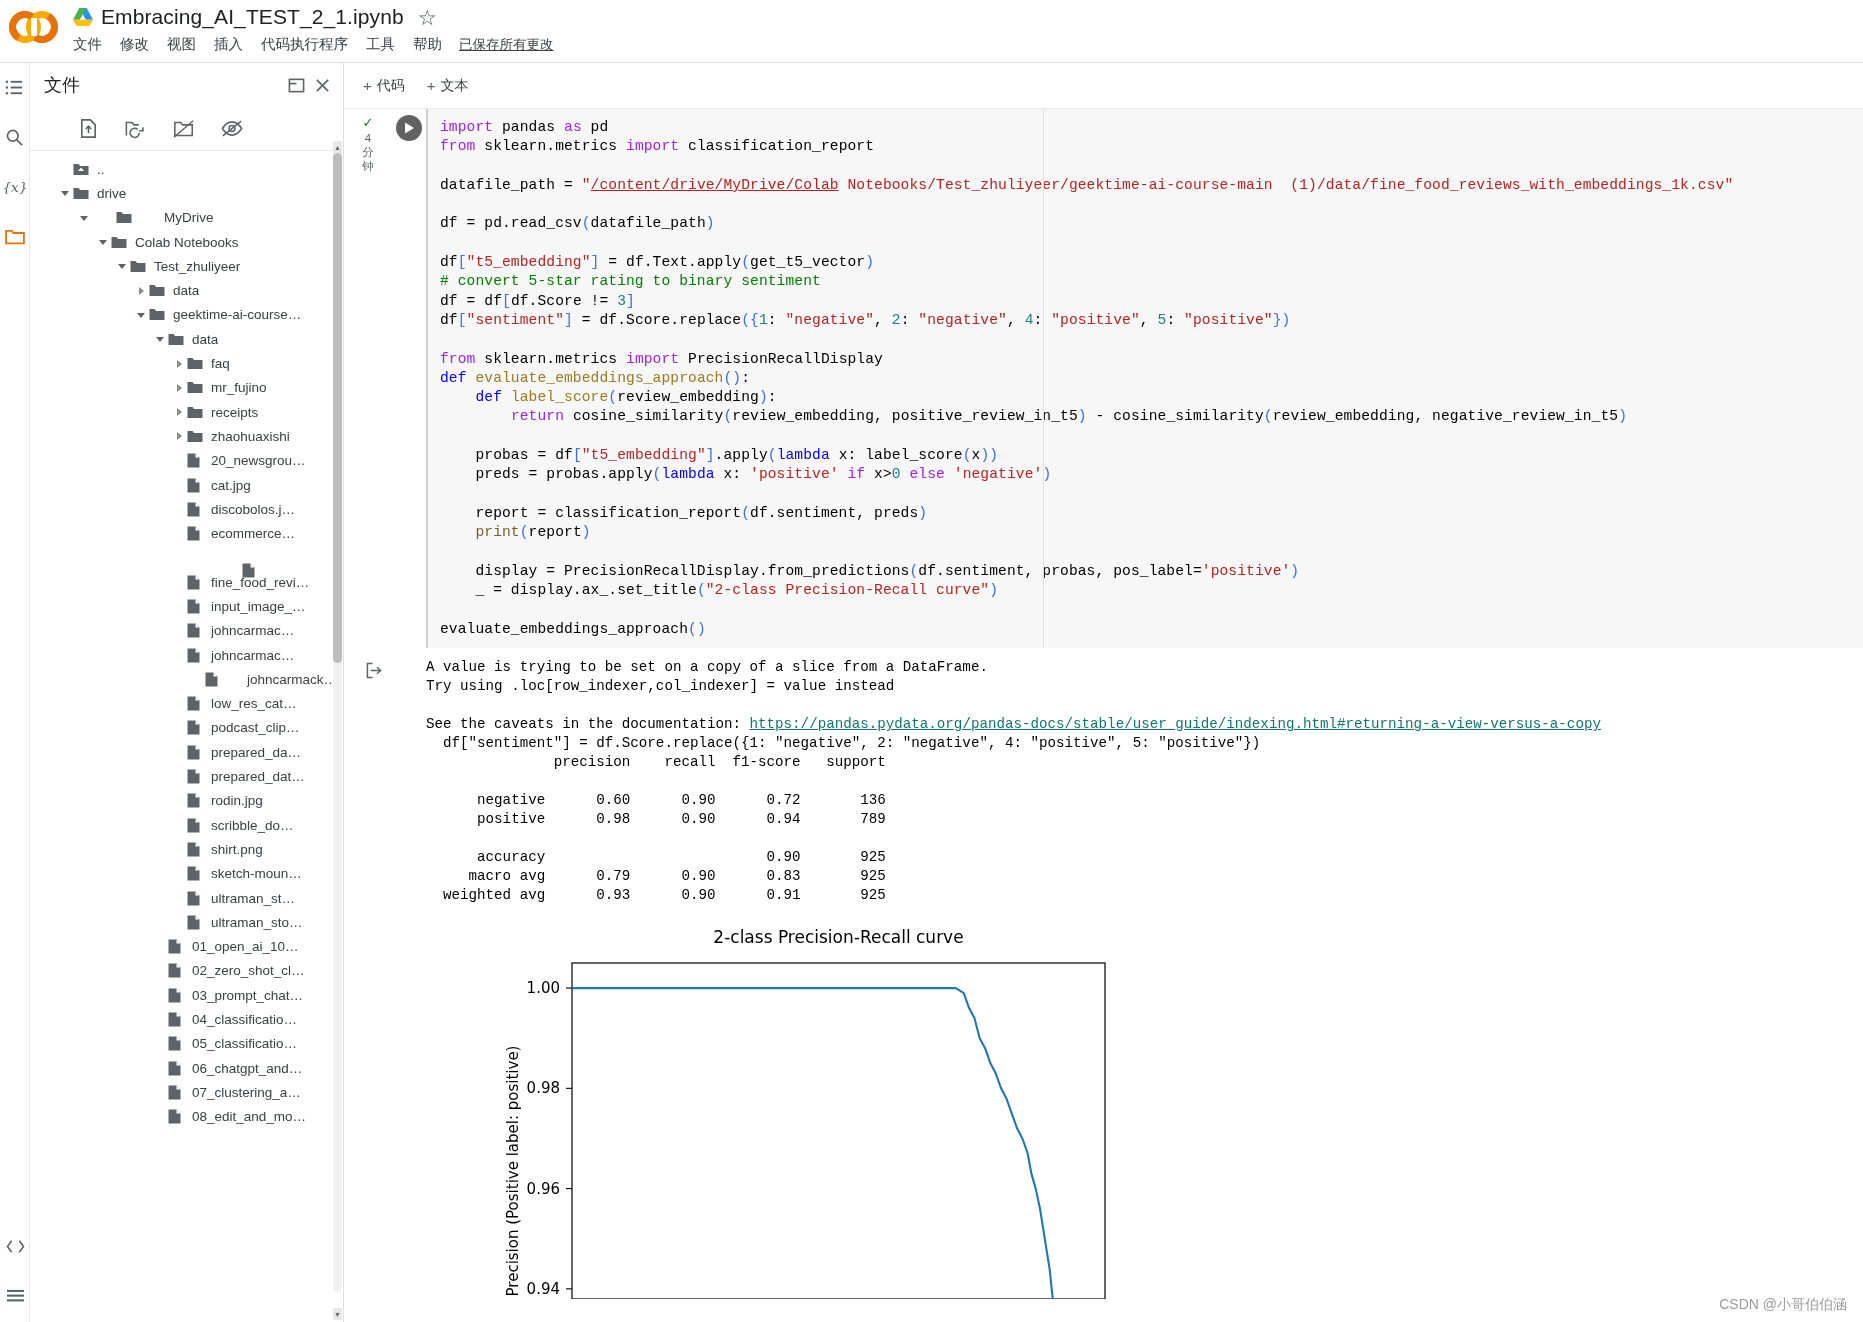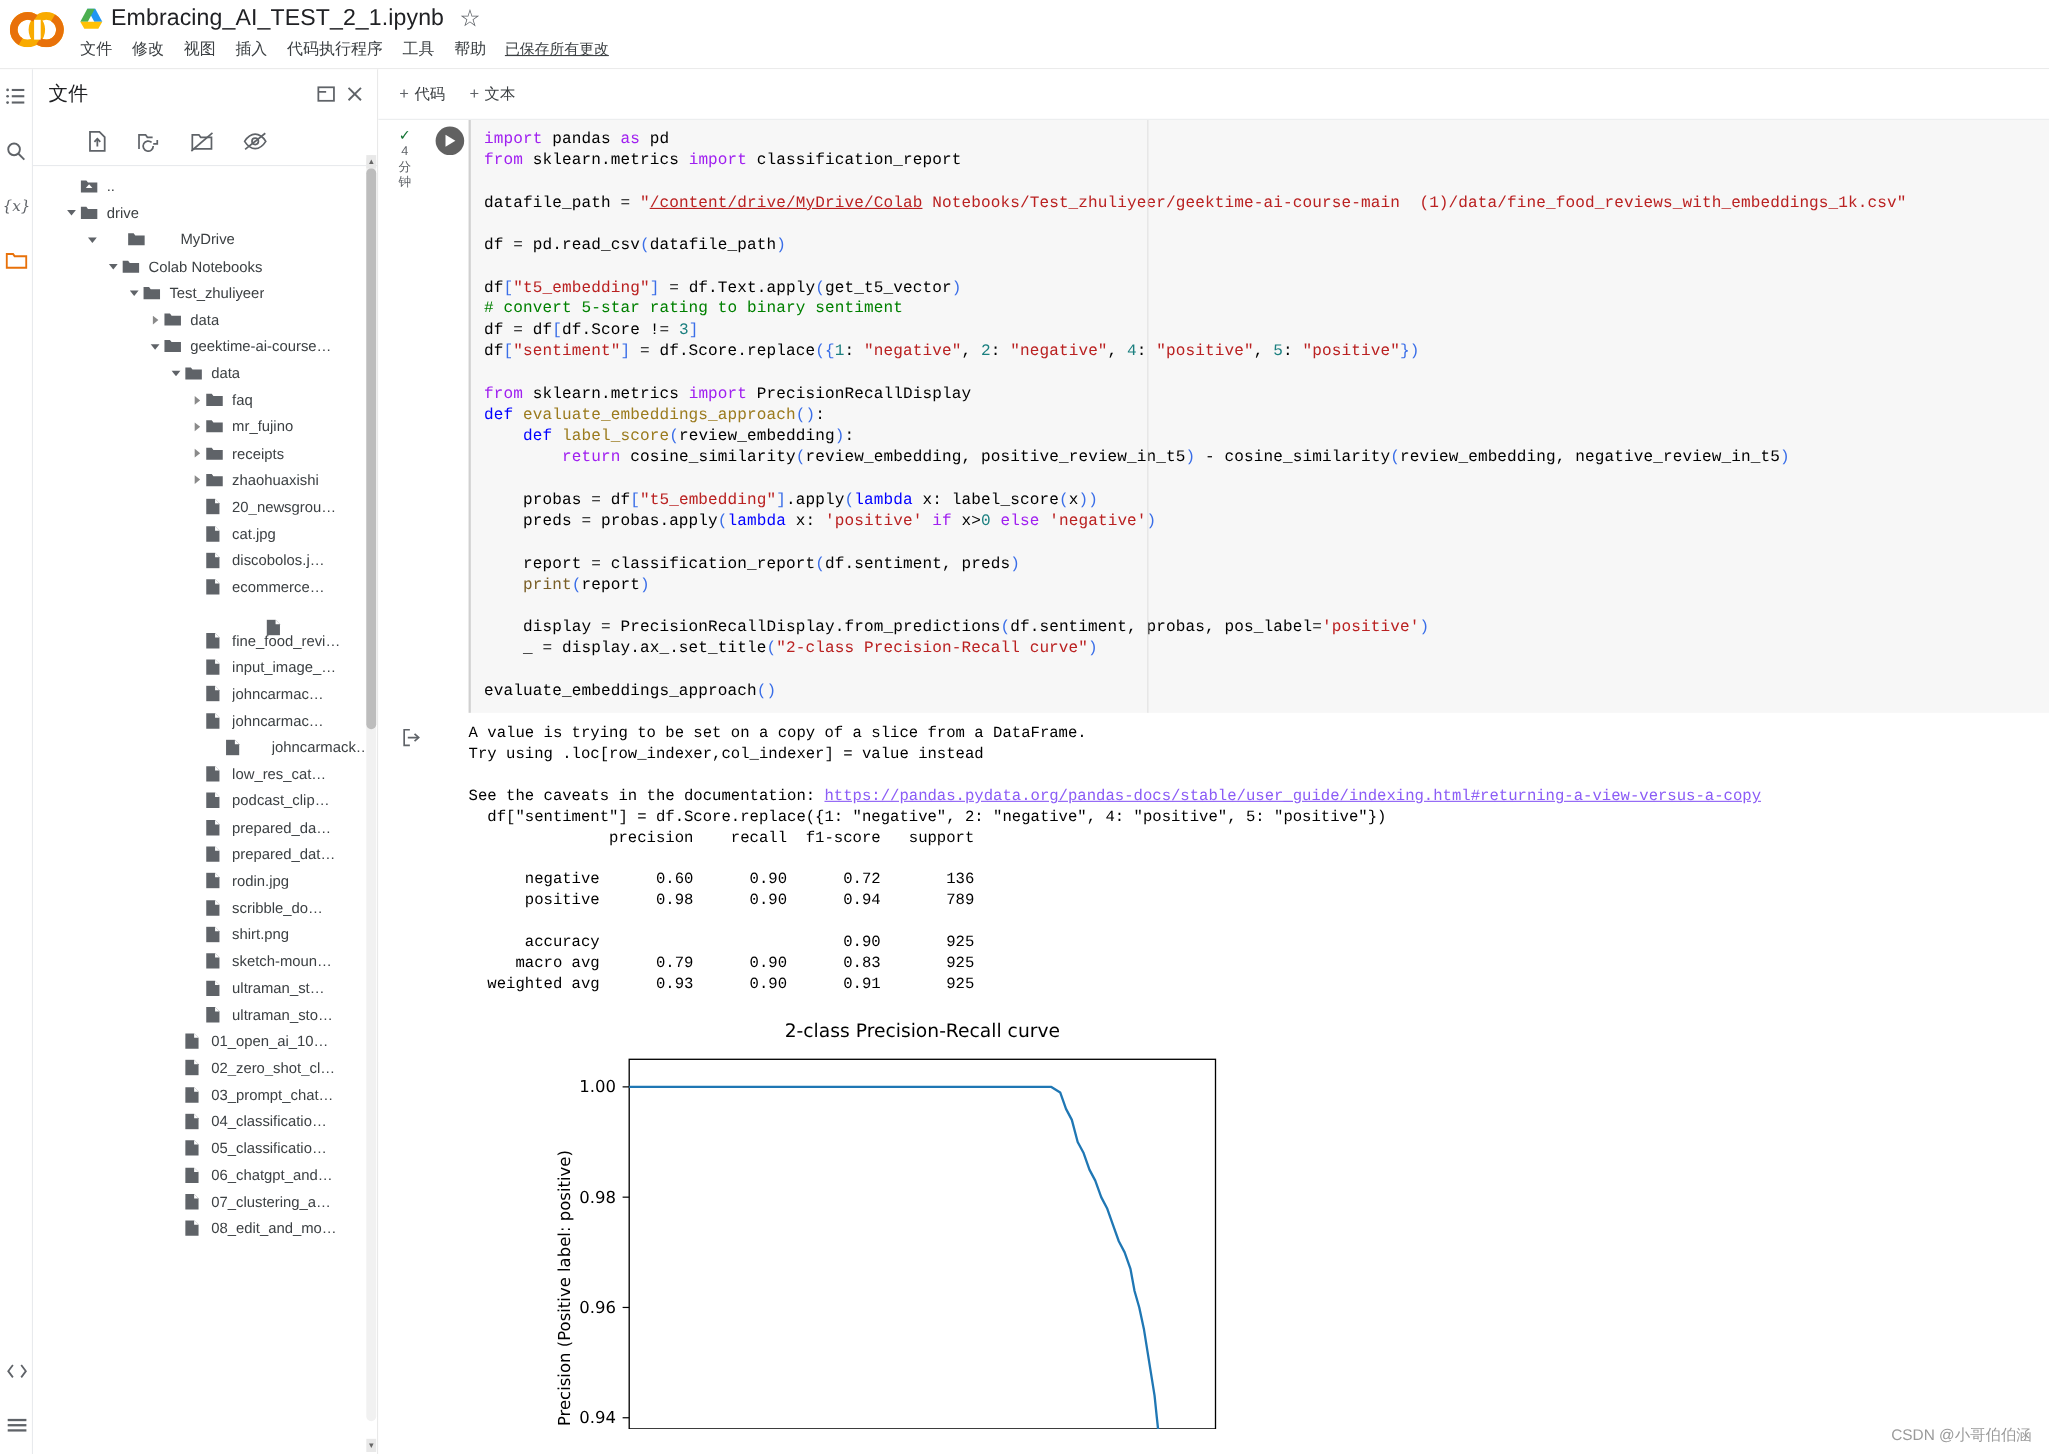--- a/index.html
+++ b/index.html
@@ -123,21 +123,21 @@
 
   
   .output { display: flex; padding-top: 10px; }
   .out-icon { width: 48px; flex: 0 0 48px; }
   .out-icon-inner { margin-left: 22px; margin-top: 4px; color: #5f6368; }
   .out-body { flex: 1 1 auto; min-width: 0; padding-left: 34px; }
   pre.outtext {
     font-family: "Liberation Mono", "DejaVu Sans Mono", monospace;
     font-size: 14.2px; line-height: 19px; color: #000; white-space: pre;
   }
-  .out-link { color: #8b5cf6; text-decoration: underline; }
+  .out-link { color: #0f766e; text-decoration: underline; }
 
   
   .plot-area { margin-top: 14px; padding-left: 34px; }
 
   
   .watermark {
     position: absolute; right: 16px; bottom: 8px; font-size: 14px; color: #9a9a9a;
     font-family: "Liberation Sans", sans-serif; white-space: nowrap;
   }
   svg { display: block; }

